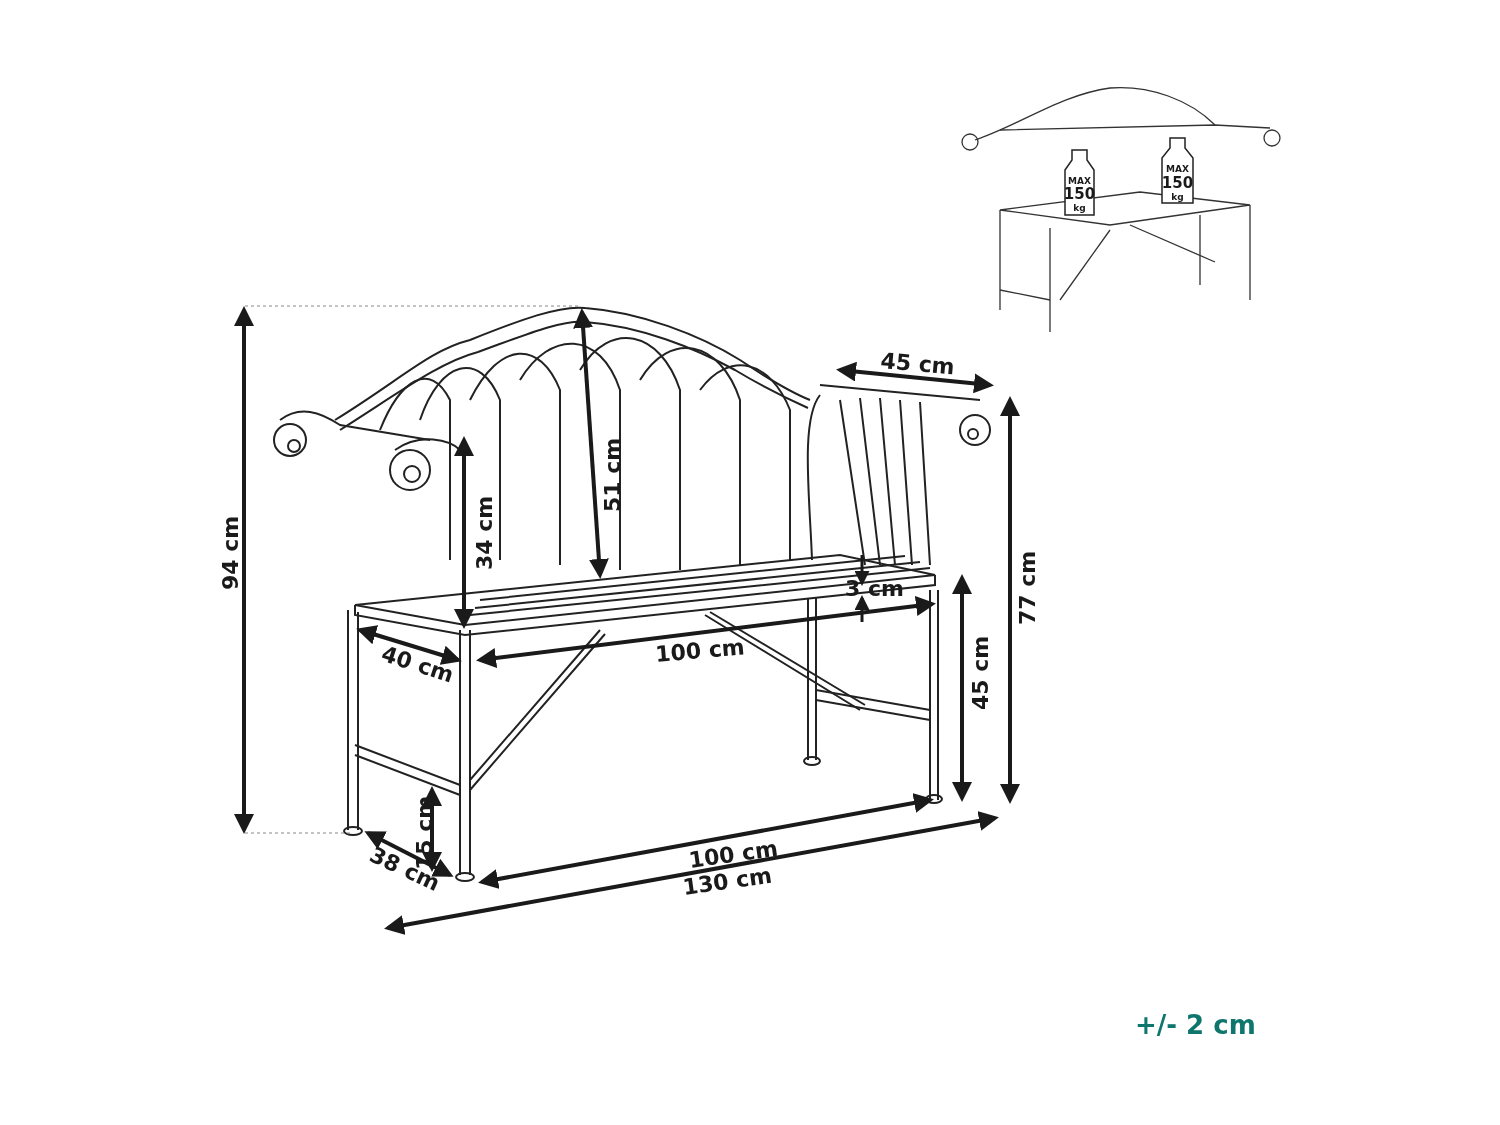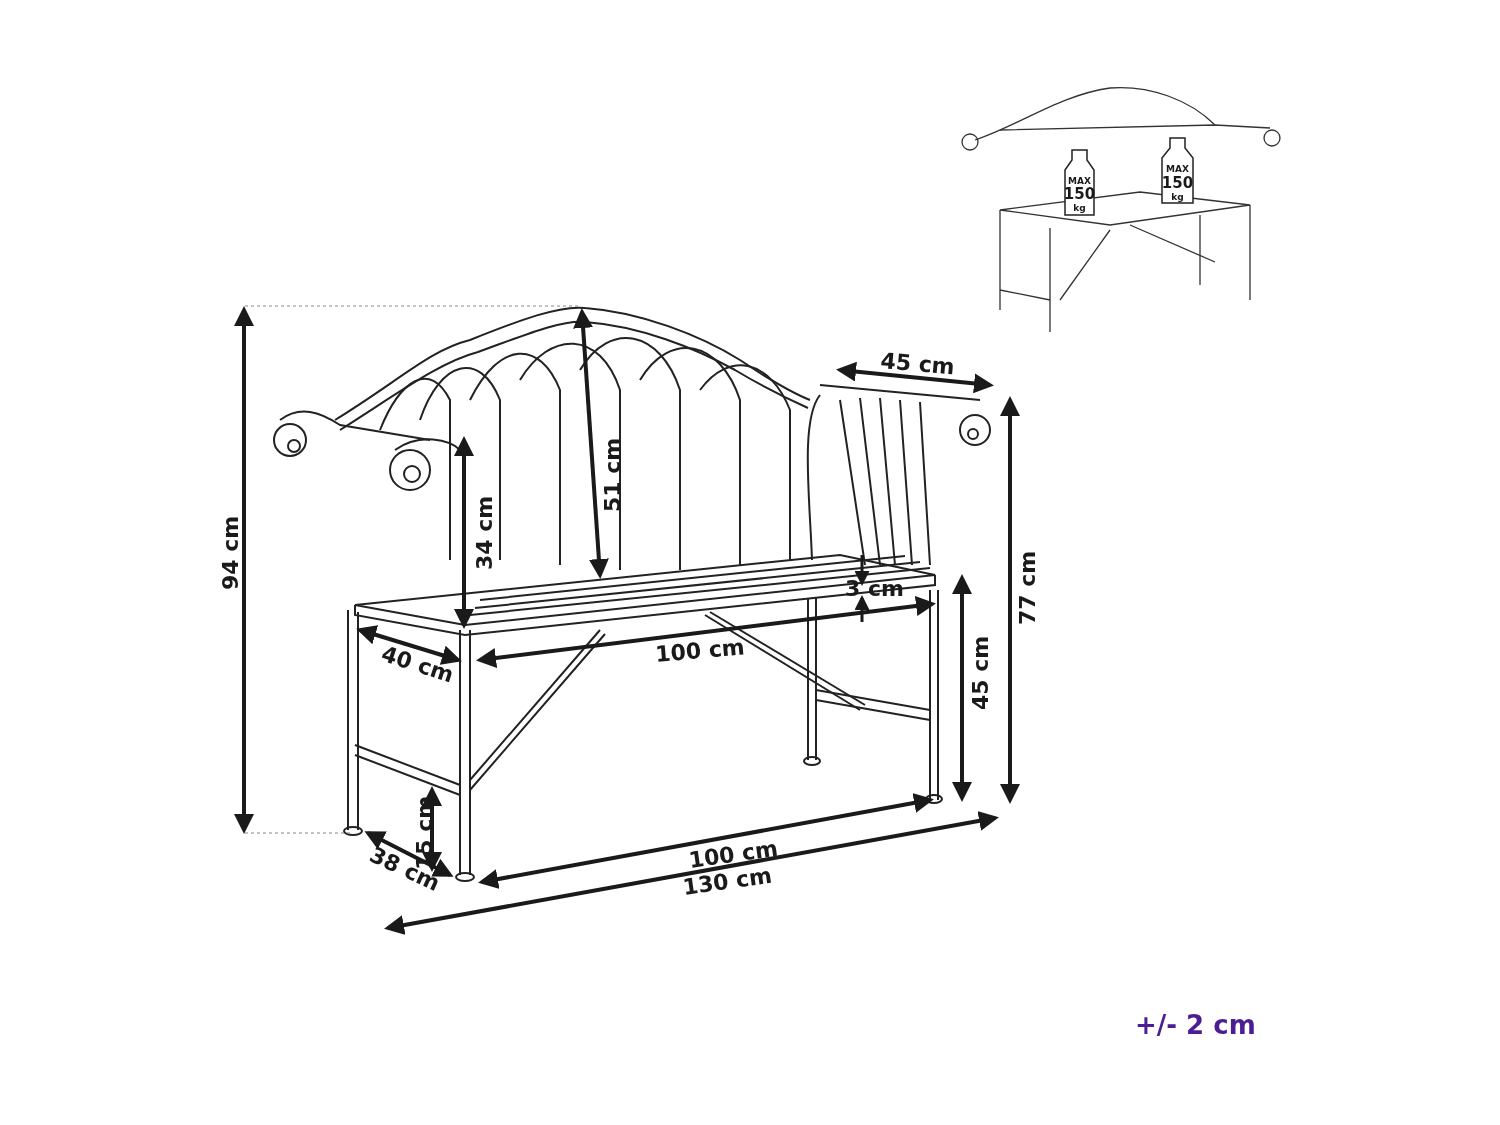--- a/index.html
+++ b/index.html
@@ -1,19 +1,19 @@
 <!DOCTYPE html>
 <html><head>
 <meta charset="utf-8">
 <style>
   html,body{margin:0;padding:0;background:#fff;}
   body{width:1500px;height:1125px;position:relative;overflow:hidden;font-family:"DejaVu Sans",sans-serif;}
   svg{position:absolute;left:0;top:0;}
   .lbl{font-family:"DejaVu Sans",sans-serif;font-weight:bold;fill:#1a1a1a;font-size:22px;}
-  .tol{position:absolute;left:1135px;top:1010px;font-weight:bold;font-size:26px;color:#4c1d95;}
+  .tol{position:absolute;left:1135px;top:1010px;font-weight:bold;font-size:26px;color:#0f766e;}
   .w{font-family:"DejaVu Sans",sans-serif;font-weight:bold;fill:#1a1a1a;}
 </style>
 </head>
 <body>
 
 <svg width="1500" height="1125" viewBox="0 0 1500 1125">
   <defs>
     <marker id="ah" viewBox="0 0 10 10" refX="8" refY="5" markerWidth="5" markerHeight="5" orient="auto-start-reverse">
       <path d="M0,0 L10,5 L0,10 z" fill="#1a1a1a"></path>
     </marker>

